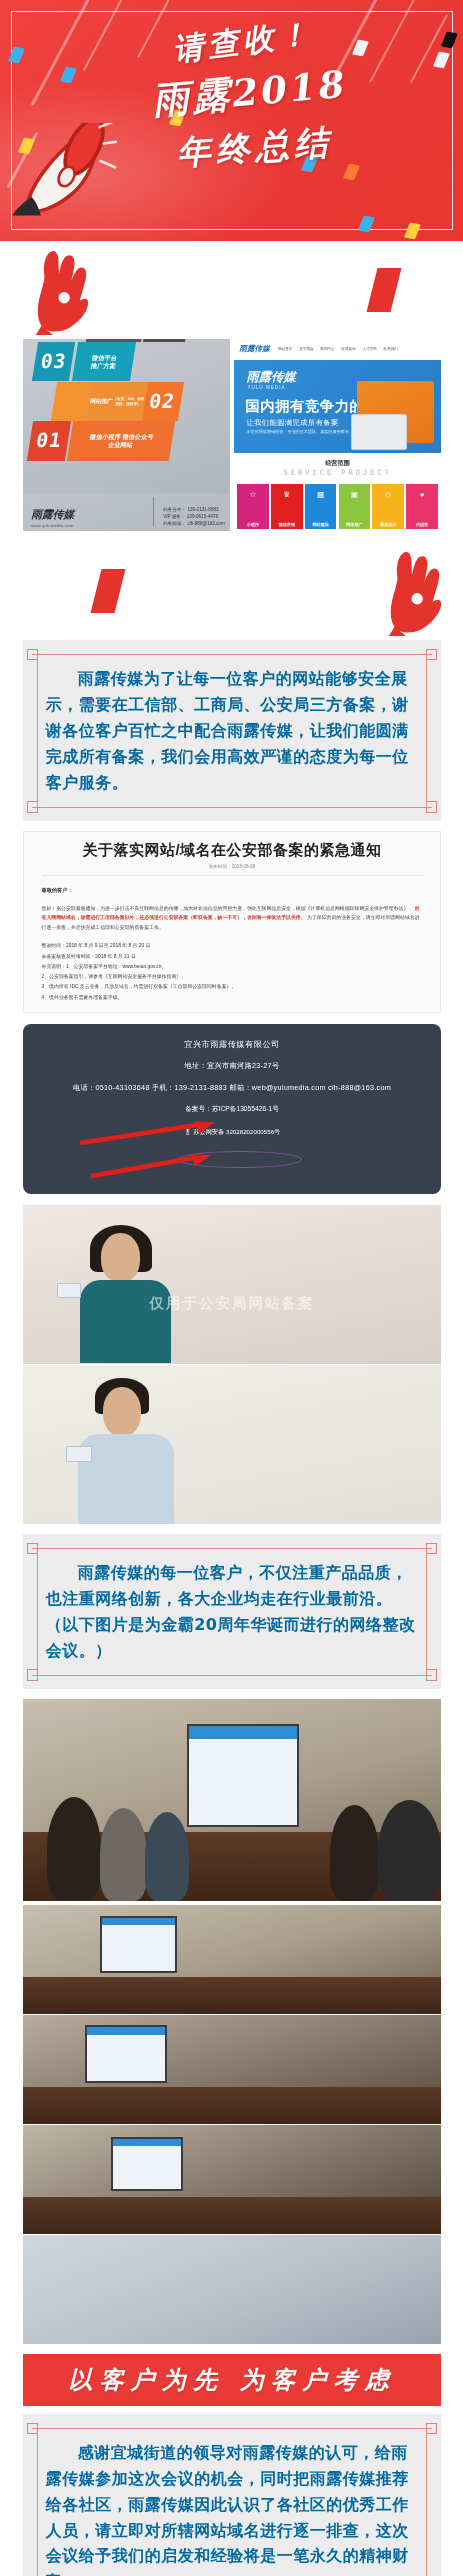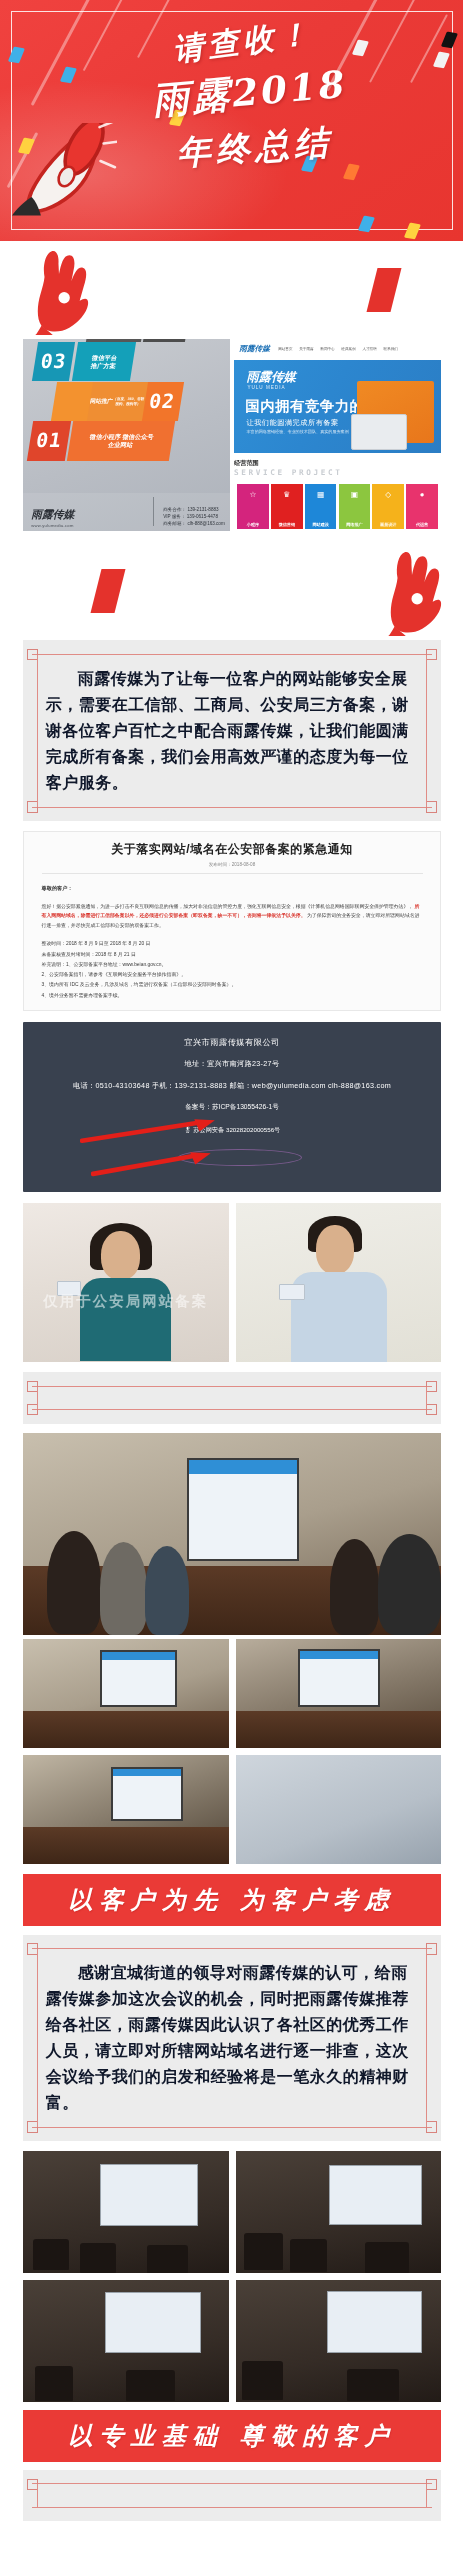--- a/index.html
+++ b/index.html
@@ -68,21 +68,21 @@
 
   
   .quote-wrap { width: 418px; margin: 0 auto 9.3px; background: #ececec; padding: 13.4px 9.3px; position: relative; }
   .quote-inner { position: relative; border-top: 0.5px solid #e08c86; border-bottom: 0.5px solid #e08c86; padding: 11.3px 13.4px; }
   .qc { position: absolute; width: 11.3px; height: 11.3px; border: 0.5px solid #d9837d; }
   .qc.tl { left: -5.7px; top: -5.7px; } .qc.tr { right: -5.7px; top: -5.7px; }
   .qc.bl { left: -5.7px; bottom: -5.7px; } .qc.br { right: -5.7px; bottom: -5.7px; }
   .qv { position: absolute; top: 0; bottom: 0; width: 0.5px; background: #e08c86; }
   .qv.l { left: 5.2px; } .qv.r { right: 5.2px; }
   .quote-text {
-    color: #0f172a; font-size: 16px; line-height: 1.62; text-indent: 32px;
+    color: #0369a1; font-size: 16px; line-height: 1.62; text-indent: 32px;
     font-weight: bold; letter-spacing: 0.5px;
     font-family: "DejaVu Sans", "Liberation Sans", sans-serif;
   }
 
   
   .photo { position: relative; overflow: hidden; background: #d7d9dc; }
 
   
   .poster { background: linear-gradient(160deg,#c9ccd1 0%,#b9bdc4 55%,#aeb3bb 100%); }
   .tile { position: absolute; display: flex; align-items: center; justify-content: center;
@@ -107,41 +107,41 @@
   .site-hero-brand { position:absolute; left:12.4px; top:9.3px; color:#fff; font-size:12.4px; font-weight:bold;
                      font-family:"DejaVu Serif",serif; font-style:italic; }
   .site-hero-en { position:absolute; left:13.4px; top:25px; color:rgba(255,255,255,.85); font-size:4.6px; letter-spacing:1px; }
   .site-hero-h1 { position:absolute; left:11.3px; top:37px; color:#fff; font-size:14.4px; font-weight:bold; letter-spacing:0.5px; }
   .site-hero-h2 { position:absolute; left:12.4px; top:58px; color:#fff; font-size:7.2px; letter-spacing:0.5px; }
   .site-hero-h3 { position:absolute; left:12.4px; top:69px; color:rgba(255,255,255,.8); font-size:4.1px; }
   .site-dev { position:absolute; right:7.2px; top:21.6px; width:77px; height:62px;
               background: linear-gradient(150deg,#f08a23,#e8761b); border-radius:2.1px; }
   .site-lap { position:absolute; right:34px; top:54px; width:56px; height:36px;
               background:#e9ecef; border:1.5px solid #c9ced4; border-radius:2.1px; }
-  .site-sec { position:absolute; left:0; right:0; top:120px; }
+  .site-sec { position:absolute; left:0; right:0; top:120px; text-align:center; }
   .site-sec-cn { font-size:6.2px; color:#333; font-weight:bold; }
   .site-sec-en { font-size:7.7px; color:#c9cdd2; letter-spacing:2.6px; font-weight:bold;
                  font-family:"DejaVu Sans Mono",monospace; }
   .site-cards { position:absolute; left:3.1px; right:3.1px; top:145px; display:flex; gap:2.1px; }
   .site-card { flex:1; height:45px; position:relative; }
   .site-card-label { position:absolute; left:0; right:0; bottom:2.1px; text-align:center; color:#fff; font-size:4.1px; font-weight:bold; }
   .site-card-ico { position:absolute; left:0; right:0; top:6.2px; text-align:center; color:#fff; font-size:7.7px; }
 
   
   .doc { background:#fbfbfb; border:0.5px solid #e8e8e8; padding: 9.3px 17.5px; }
-  .doc-title { text-align:center; font-size:12px; color:#222; font-weight:bold; letter-spacing:0.5px; }
+  .doc-title { text-align:center; font-size:15px; color:#222; font-weight:bold; letter-spacing:0.5px; }
   .doc-date { text-align:center; font-size:4.6px; color:#888; margin-top:4.1px; }
   .doc-rule { border-top:0.5px solid #e4e4e4; margin:6.2px 0 11.3px; }
   .doc-greet { font-size:5.2px; color:#333; font-weight:bold; margin-bottom:9.3px; }
   .doc-p { font-size:4.9px; color:#3a3a3a; line-height:2.0; }
   .doc-p .hl { color:#d9342c; font-weight:bold; }
   .doc-list { font-size:4.9px; color:#3a3a3a; line-height:2.1; margin-top:8.2px; }
 
   
-  .dark-card { background:#39414f; border-radius:1px; color:#fff; text-align:center; padding: 15.5px 0 20.6px; position:relative; }
+  .dark-card { background:#39414f; border-radius:8px; color:#fff; text-align:center; padding: 15.5px 0 20.6px; position:relative; }
   .dk-name { font-size:8.2px; letter-spacing:0.5px; }
   .dk-line { font-size:7.2px; margin-top:11.3px; letter-spacing:0.3px; }
   .dk-icp { font-size:6.7px; margin-top:12.4px; }
   .dk-ps { font-size:6.2px; margin-top:13.4px; }
   .dk-oval { position:absolute; width:124px; height:17.5px; border:1px solid #7a5b8e; border-radius:50%; }
   .arrow-svg { position:absolute; }
 
   
   .ph-person { background: linear-gradient(170deg,#efe9e4 0%,#e4ddd6 45%,#d8d0c8 100%); position:relative; }
   .ph-person .head { position:absolute; width:33px; height:41px; border-radius:48% 48% 44% 44%; background:#d9b08c; }
@@ -158,21 +158,21 @@
                     background: linear-gradient(180deg,#5b3a26,#3e2617); }
   .ph-meet .person { position:absolute; border-radius:50% 50% 26% 26%; background:#2a211c; }
 
   .ph-hall { background: linear-gradient(170deg,#4a4038 0%,#352c26 60%,#221b17 100%); position:relative; }
   .ph-hall .proj { position:absolute; background:#e8eef4; border:1px solid #9aa3ab; }
   .ph-hall .seat { position:absolute; background:#1b1512; border-radius:3.1px 3.1px 1px 1px; }
 
   .ph-office { background: linear-gradient(160deg,#cfd6dd 0%,#b6bfc8 60%,#97a2ad 100%); position:relative; }
 
   .grid2 { display: grid; grid-template-columns: 1fr 1fr; gap: 4.1px; }
-  .grid2u { display: grid; grid-template-columns: 1fr 1fr; gap: 7px; }
+  .grid2u { display: grid; grid-template-columns: 1fr; gap: 1px; }
   .center-wrap { width: 418px; margin: 0 auto; }
 </style>
 </head>
 <body>
 
 <div class="hero">
   <div class="hero-frame"></div>
 
   <div class="streak" style="left:62px;top:-20.6px;width:3.1px;height:134px;"></div>
   <div class="streak" style="left:108px;top:-31px;width:2.1px;height:108px;"></div>
@@ -401,20 +401,21 @@
 </div>
 
 <div class="quote-wrap">
   <div class="quote-inner">
     <span class="qc tl"></span>
       <span class="qc tr"></span>
       <span class="qc bl"></span>
       <span class="qc br"></span>
     <span class="qv l"></span>
       <span class="qv r"></span>
+    <div class="quote-text">雨露传媒的每一位客户，不仅注重产品品质，也注重网络创新，各大企业均走在行业最前沿。（以下图片是为金霸20周年华诞而进行的网络整改会议。）</div>
   </div>
 </div>
 
 <div class="center-wrap" style="margin-bottom:4.1px;">
   <div class="photo ph-meet" style="height:202px;">
     <div class="screen" style="left:164px;top:25px;width:112px;height:103px;">
       <div class="screen-bar"></div>
     </div>
     <div class="table"></div>
     <div class="person" style="left:24px;top:98px;width:54px;height:103px;"></div>

